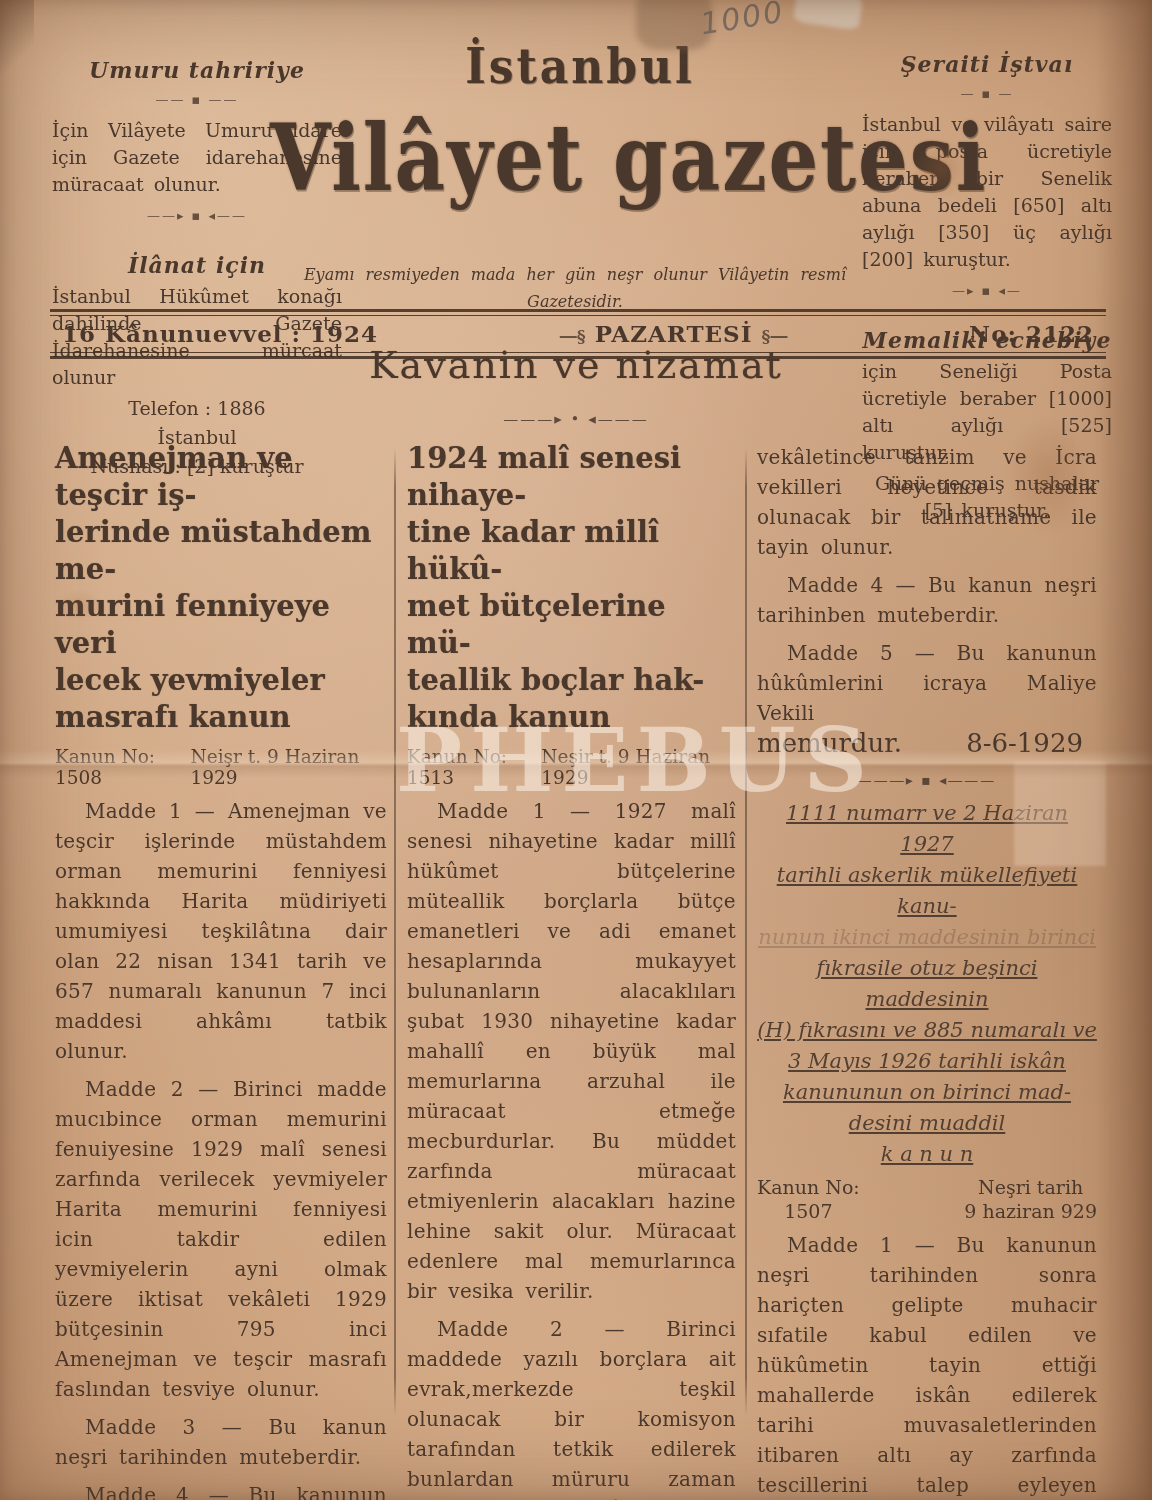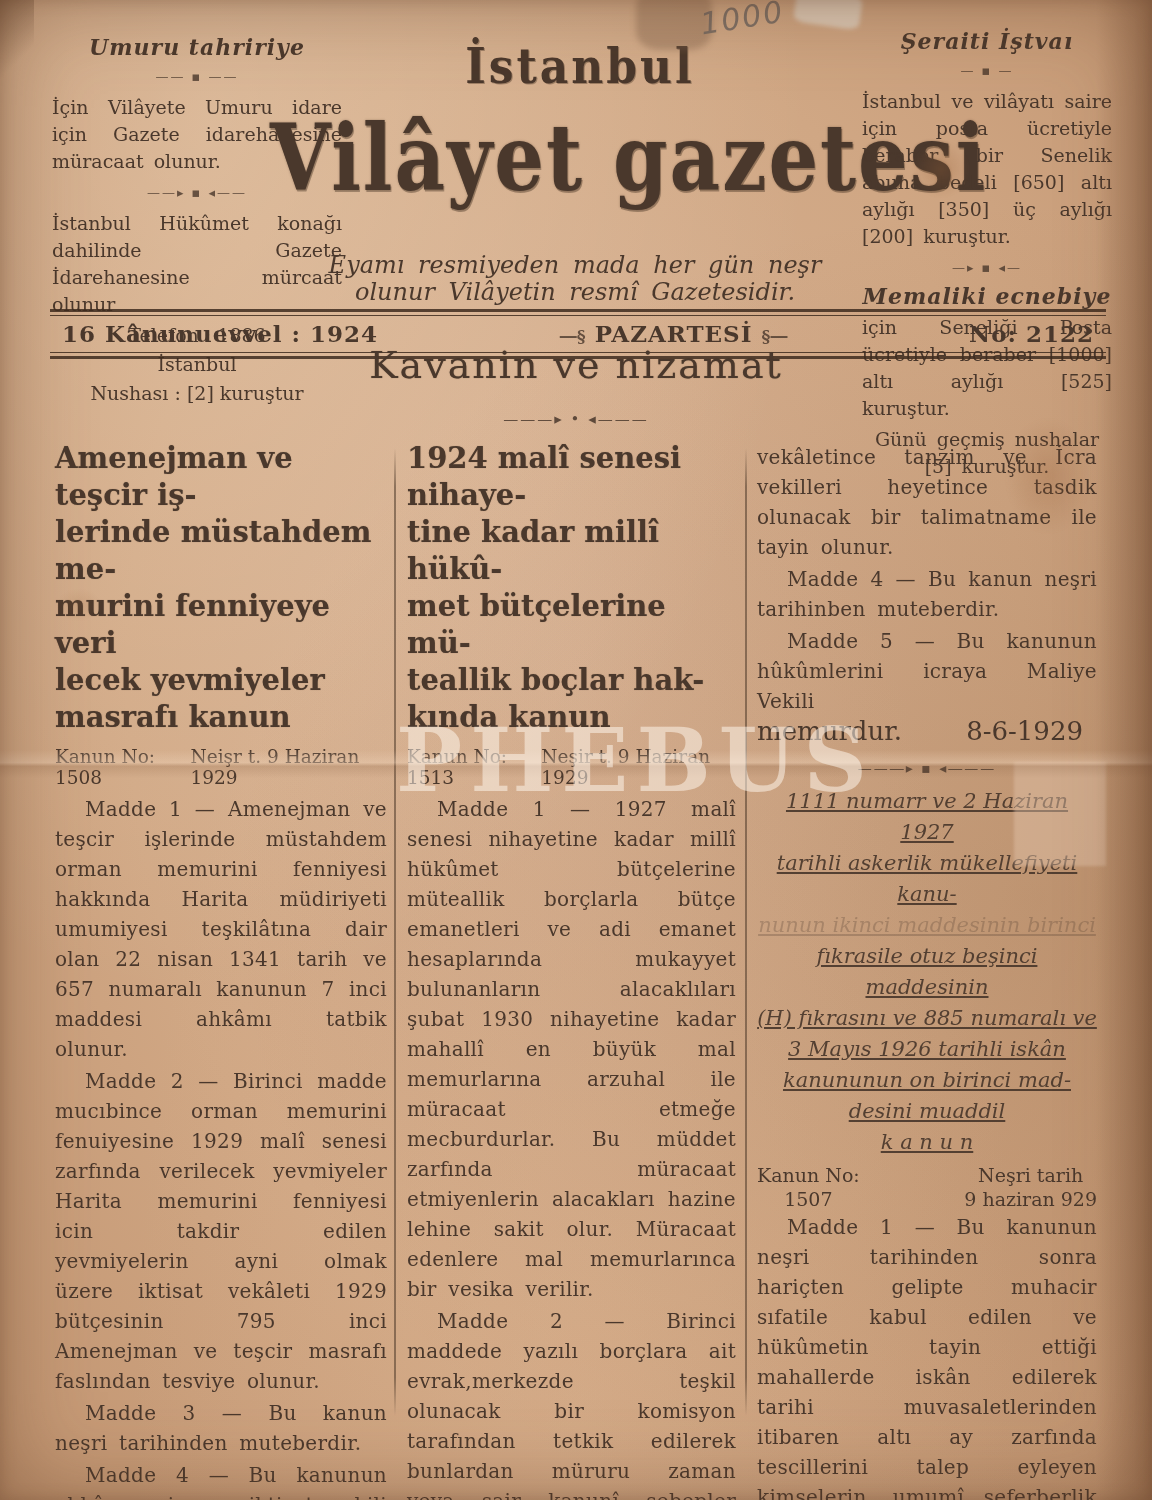--- a/index.html
+++ b/index.html
@@ -14,36 +14,36 @@
   }
   .vignette{position:absolute;inset:0;pointer-events:none;z-index:9;
     box-shadow:inset 0 0 90px rgba(95,60,35,.45), inset 0 0 16px rgba(95,60,35,.30);}
   .edge-right{position:absolute;top:0;right:0;width:56px;height:100%;z-index:8;pointer-events:none;
     background:linear-gradient(to right, transparent, rgba(105,65,40,.38));}
   .corner-tl{position:absolute;left:0;top:0;width:34px;height:80px;z-index:8;
     background:linear-gradient(135deg, rgba(90,60,40,.55), transparent 70%);}
 
   
   .hblock{position:absolute;font-size:19px;line-height:27px;}
-  .hblock .h-ital{font-style:italic;font-weight:700;font-size:22px;text-align:center;letter-spacing:1px;}
+  .hblock .h-ital{font-style:italic;font-weight:700;font-size:22px;text-align:center;letter-spacing:1px;margin-top:23px;}
   .hblock .orn{text-align:center;font-size:13px;letter-spacing:2px;opacity:.8;margin:2px 0;}
   .hblock p{margin:4px 0;text-align:justify;word-spacing:4px;}
   .hblock .cline{text-align:center;margin:2px 0;}
   .block-left{left:52px;top:34px;width:290px;}
   .block-right{left:862px;top:28px;width:250px;}
 
   
   .mast-city{position:absolute;left:300px;top:40px;width:560px;text-align:center;
     font-size:44px;font-weight:700;letter-spacing:3px;transform:scaleY(1.1);
     text-shadow:1px 1px 0 rgba(55,38,24,.35);}
   .mast-title{position:absolute;left:270px;top:112px;width:620px;text-align:center;
     font-size:78px;font-weight:700;letter-spacing:2px;white-space:nowrap;transform:scaleY(1.18);
     text-shadow:1px 2px 0 rgba(55,38,24,.35), 0 0 2px rgba(55,38,24,.4);}
-  .mast-sub{position:absolute;left:282px;top:252px;width:586px;text-align:center;
-    font-style:italic;font-size:24px;line-height:27px;word-spacing:6px;}
+  .mast-sub{position:absolute;left:282px;top:261px;width:586px;text-align:center;
+    font-style:italic;font-size:16px;line-height:27px;word-spacing:6px;}
 
   
   .rule{position:absolute;left:50px;right:46px;border-top:3px solid rgba(62,44,30,.85);}
   .rule.thin{border-top-width:1.5px;}
   .dateline{position:absolute;left:62px;right:58px;top:320px;display:flex;
     justify-content:space-between;align-items:center;font-size:23px;font-weight:700;letter-spacing:1px;}
   .dateline .day .fleuron{font-size:17px;opacity:.8;letter-spacing:0;}
 
   
   .section-title{position:absolute;left:0;top:343px;width:100%;text-align:center;
@@ -59,21 +59,21 @@
   .vrule{position:absolute;top:448px;height:968px;width:2px;z-index:1;
     background:linear-gradient(to bottom, transparent, rgba(78,58,42,.55) 4%, rgba(78,58,42,.55) 96%, transparent);}
   .vrule.v1{left:394px;} .vrule.v2{left:745px;}
 
   .law-heading{font-size:29px;font-weight:700;line-height:37px;text-align:left;
     text-shadow:0 0 1px rgba(60,42,28,.4);}
   .law-meta{display:flex;justify-content:space-between;font-size:18.5px;margin:10px 0 6px 0;}
   .law-meta3{display:flex;justify-content:space-between;font-size:19px;margin:6px 0 2px 0;text-align:center;}
   .law-meta3 .lm-l{text-align:left;} .law-meta3 .num{display:block;text-align:center;margin-top:2px;}
   .body-text{font-size:20px;line-height:30px;text-align:justify;word-spacing:5px;letter-spacing:.3px;margin:2px 0;}
-  .indent{text-indent:30px;}
+  .indent{text-indent:30px;margin-top:8px;}
   .m5-row{display:flex;justify-content:space-between;font-size:26px;line-height:30px;padding-right:14px;}
   .col-orn{text-align:center;font-size:14px;letter-spacing:2px;opacity:.85;margin:14px 0 10px 0;}
   .law-title-ital{font-style:italic;font-size:21px;line-height:31px;text-align:center;opacity:.92;text-decoration:underline;}
   .law-title-ital .faded{opacity:.28;filter:blur(.4px);}
 
   
   .watermark{position:absolute;left:396px;top:708px;z-index:5;pointer-events:none;
     font-size:88px;font-weight:700;letter-spacing:8px;color:rgba(255,248,238,.52);}
   .handwritten{position:absolute;left:700px;top:0px;z-index:6;
     font-family:"DejaVu Sans", sans-serif;font-style:italic;font-size:30px;
@@ -106,20 +106,21 @@
   <div class="crease"></div>
 
   <div class="handwritten">1000</div>
   <div class="watermark">PHEBUS</div>
 
   <div class="hblock block-left">
     <div class="h-ital">Umuru tahririye</div>
     <div class="orn">—— ▪ ——</div>
     <p>İçin Vilâyete Umuru idare için Gazete idarehanesine müracaat olunur.</p>
     <div class="orn">——▸ ▪ ◂——</div>
+    <div class="h-ital">İlânat için</div>
     <p>İstanbul Hükûmet konağı dahilinde Gazete İdarehanesine mürcaat olunur</p>
     <div class="cline">Telefon :  1886</div>
     <div class="cline">İstanbul</div>
     <div class="cline">Nushası : [2] kuruştur</div>
   </div>
 
   <div class="mast-city">İstanbul</div>
   <div class="mast-title">Vilâyet gazetesi</div>
   <div class="mast-sub">Eyamı resmiyeden mada her gün neşr olunur Vilâyetin resmî Gazetesidir.</div>
 

